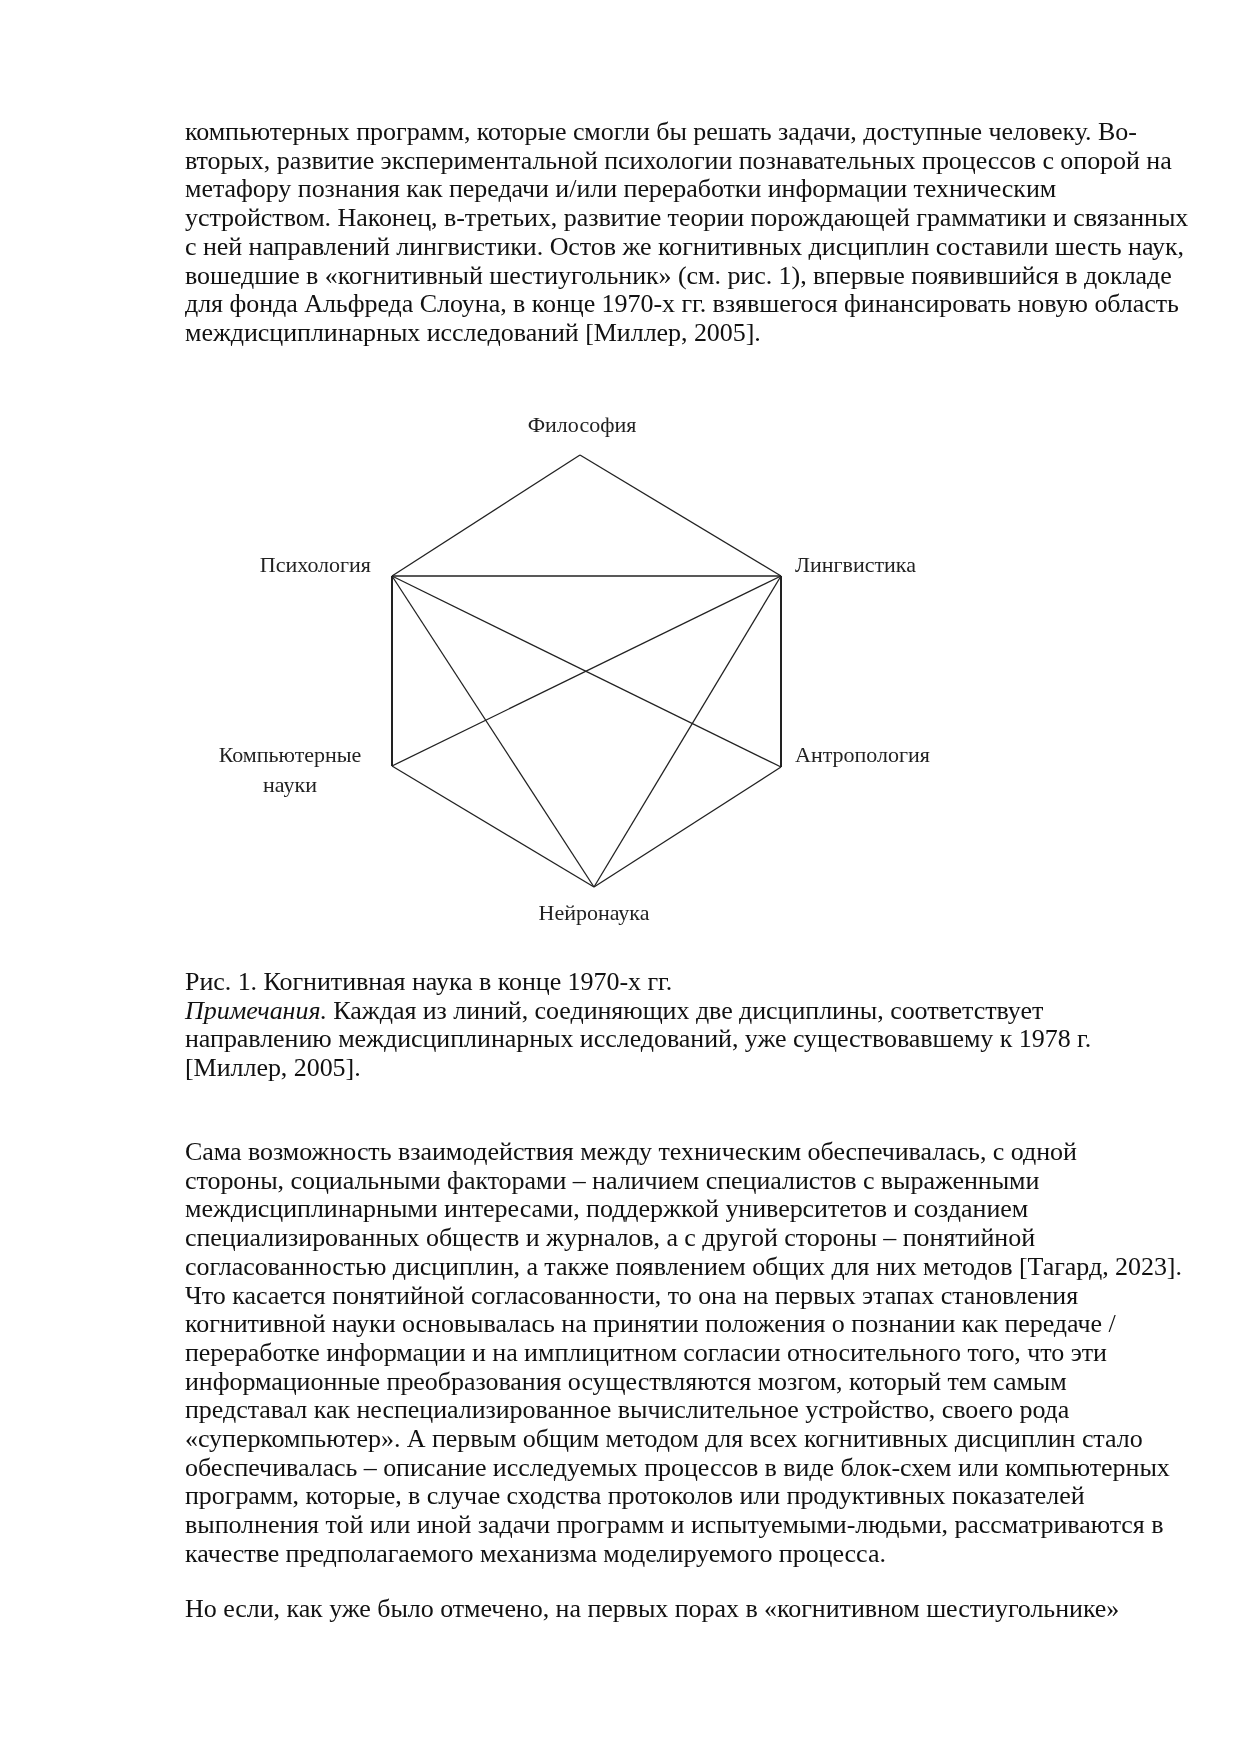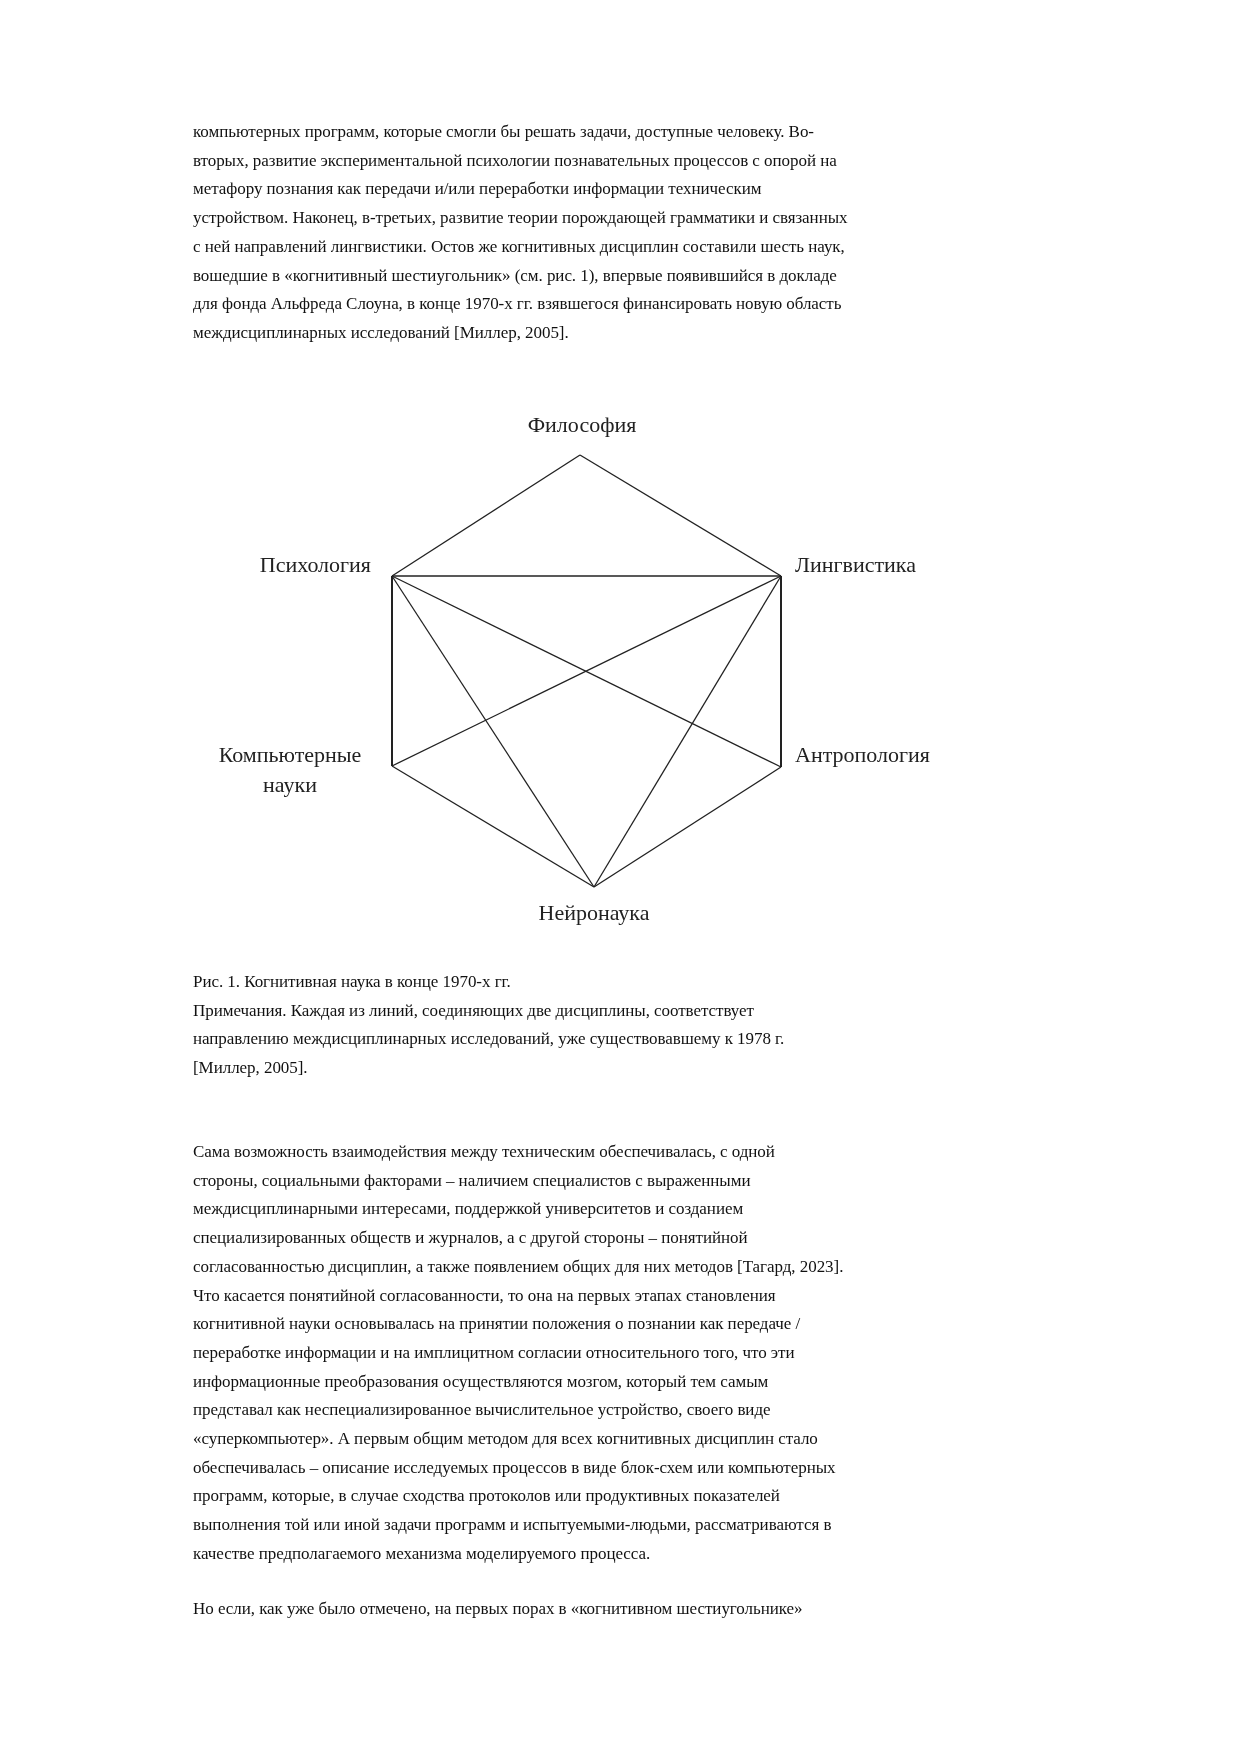--- a/index.html
+++ b/index.html
@@ -1,25 +1,25 @@
 <!DOCTYPE html>
 <html><head>
 <meta charset="utf-8">
 <style>
   html, body { margin: 0; padding: 0; background: #ffffff; }
   body { width: 1240px; height: 1754px; position: relative; overflow: hidden; color: #111111;
          font-family: "Liberation Serif", "DejaVu Serif", serif; }
   .block { position: absolute; left: 177px; width: 1000px; }
-  .line { position: absolute; left: 16px; white-space: nowrap; font-size: 17px; line-height: 28px; height: 28px; letter-spacing: -0.05px; }
+  .line { position: absolute; left: 8px; white-space: nowrap; font-size: 26px; line-height: 28px; height: 28px; letter-spacing: -0.05px; }
   #para1 { top: 0; }
   #caption { top: 0; }
   #para2 { top: 0; }
   #para3 { top: 0; }
   .cap-bold { font-weight: normal; }
-  .cap-italic { }
+  .cap-italic { font-style: italic; }
   svg#hexagon { position: absolute; left: 0; top: 0; }
   .node-label { font-family: "Liberation Serif", "DejaVu Serif", serif; font-size: 22px; fill: #222222; }
 </style>
 </head>
 <body>
 
 <div class="block" id="para1" style="top:118px;">
   <div class="line" style="top:0px">компьютерных программ, которые смогли бы решать задачи, доступные человеку. Во-</div>
   <div class="line" style="top:28.7px">вторых, развитие экспериментальной психологии познавательных процессов с опорой на</div>
   <div class="line" style="top:57.4px">метафору познания как передачи и/или переработки информации техническим</div>
@@ -67,21 +67,21 @@
 <div class="block" id="para2" style="top:1138px;">
   <div class="line" style="top:0px">Сама возможность взаимодействия между техническим обеспечивалась, с одной</div>
   <div class="line" style="top:28.7px">стороны, социальными факторами – наличием специалистов с выраженными</div>
   <div class="line" style="top:57.4px">междисциплинарными интересами, поддержкой университетов и созданием</div>
   <div class="line" style="top:86.1px">специализированных обществ и журналов, а с другой стороны – понятийной</div>
   <div class="line" style="top:114.8px">согласованностью дисциплин, а также появлением общих для них методов [Тагард, 2023].</div>
   <div class="line" style="top:143.5px">Что касается понятийной согласованности, то она на первых этапах становления</div>
   <div class="line" style="top:172.2px">когнитивной науки основывалась на принятии положения о познании как передаче /</div>
   <div class="line" style="top:200.9px">переработке информации и на имплицитном согласии относительного того, что эти</div>
   <div class="line" style="top:229.6px">информационные преобразования осуществляются мозгом, который тем самым</div>
-  <div class="line" style="top:258.3px">представал как неспециализированное вычислительное устройство, своего виде</div>
+  <div class="line" style="top:258.3px">представал как неспециализированное вычислительное устройство, своего рода</div>
   <div class="line" style="top:287px">«суперкомпьютер». А первым общим методом для всех когнитивных дисциплин стало</div>
   <div class="line" style="top:315.7px">обеспечивалась – описание исследуемых процессов в виде блок-схем или компьютерных</div>
   <div class="line" style="top:344.4px">программ, которые, в случае сходства протоколов или продуктивных показателей</div>
   <div class="line" style="top:373.1px">выполнения той или иной задачи программ и испытуемыми-людьми, рассматриваются в</div>
   <div class="line" style="top:401.8px">качестве предполагаемого механизма моделируемого процесса.</div>
 </div>
 
 <div class="block" id="para3" style="top:1595px;">
   <div class="line" style="top:0px">Но если, как уже было отмечено, на первых порах в «когнитивном шестиугольнике»</div>
 </div>

